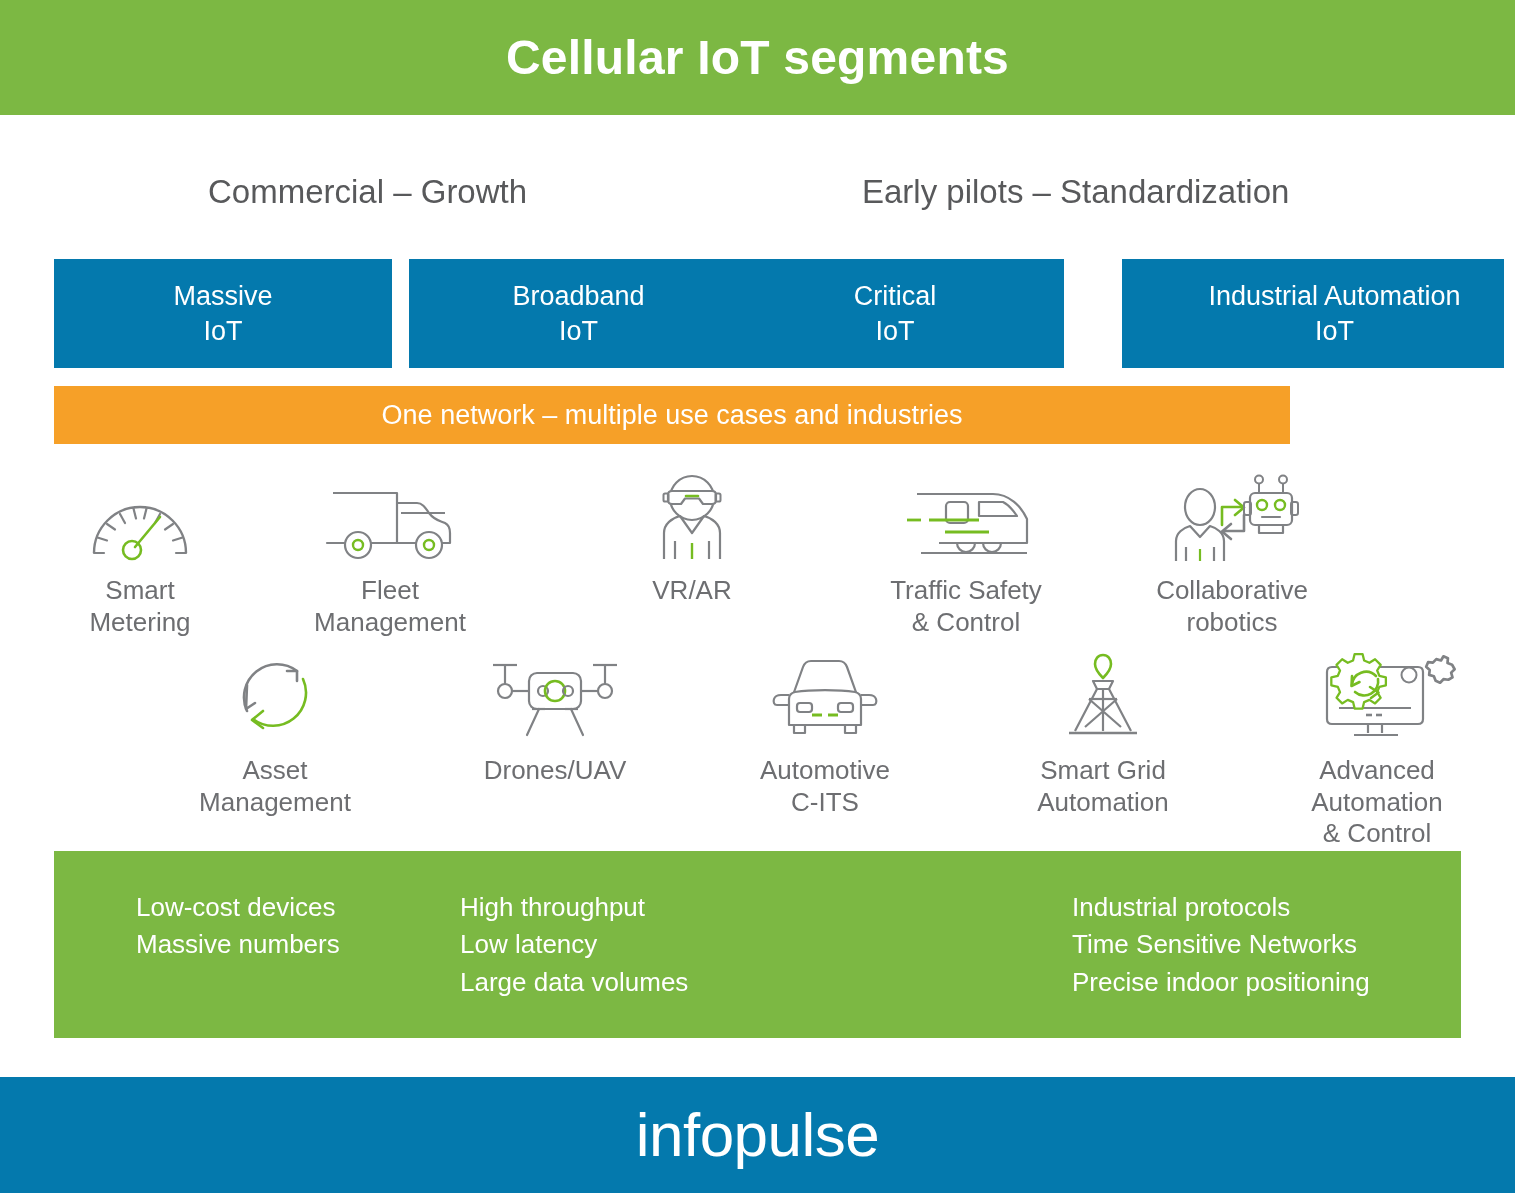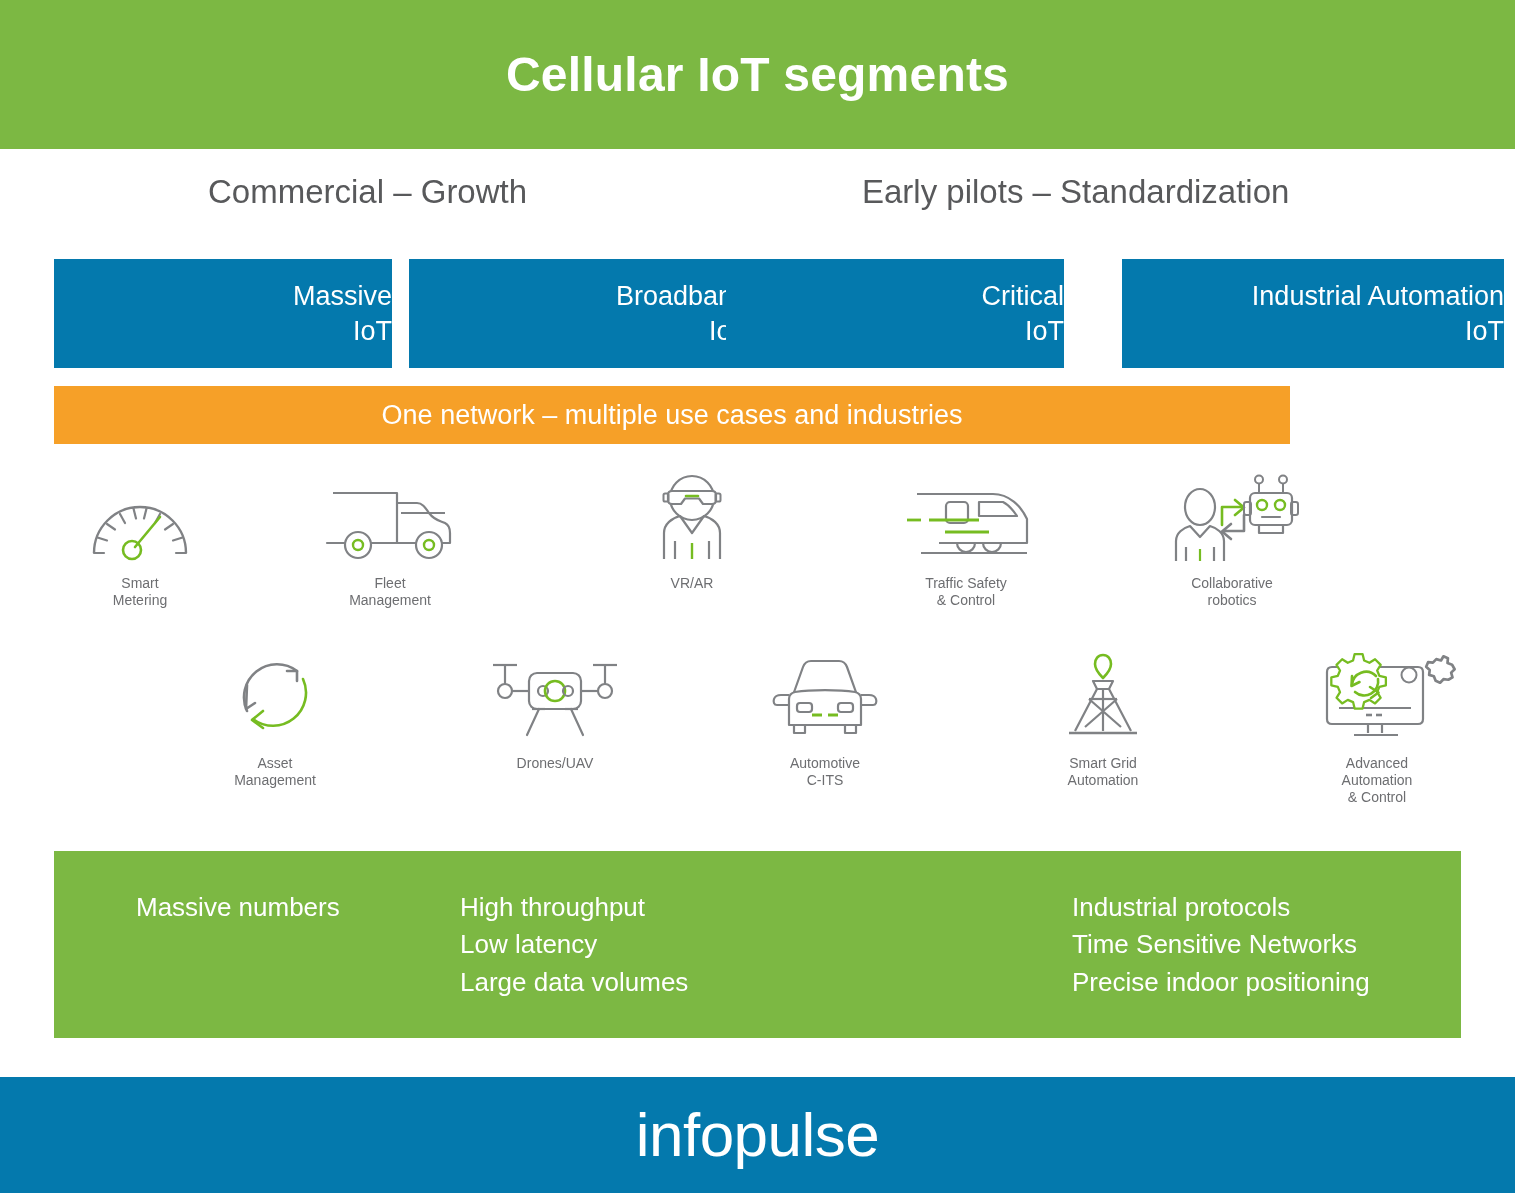--- a/index.html
+++ b/index.html
@@ -12,21 +12,21 @@
     height: 1193px;
     font-family: "Liberation Sans", sans-serif;
     overflow: hidden;
     position: relative;
   }
 
   
   .header-band {
     position: absolute;
     left: 0; top: 0;
-    width: 1515px; height: 149px;
+    width: 1515px; height: 115px;
     background: #7cb843;
     display: flex;
     align-items: center;
     justify-content: center;
   }
   .header-title {
     color: #ffffff;
     font-size: 48px;
     font-weight: bold;
     letter-spacing: 0.2px;
@@ -57,21 +57,21 @@
     width: 1515px; height: 109px;
   }
   .segment-box {
     position: absolute;
     top: 0;
     height: 109px;
     background: #0479ad;
     color: #ffffff;
     display: flex;
     flex-direction: column;
-    align-items: flex-end;
+    align-items: center;
     justify-content: center;
     text-align: center;
     font-size: 27px;
     line-height: 1.28;
   }
   .seg-0 { left: 54px;   width: 338px; }
   .seg-1 { left: 409px;  width: 339px; }
   .seg-2 { left: 726px;  width: 338px; }
   .seg-3 { left: 1122px; width: 339px; padding-left: 43px; }
 
@@ -101,21 +101,21 @@
   }
   .icon-art {
     height: 100px;
     display: flex;
     align-items: flex-end;
     justify-content: center;
   }
   .icon-label {
     margin-top: 12px;
     color: #6d6e71;
-    font-size: 14px;
+    font-size: 26px;
     line-height: 1.22;
     white-space: pre-line;
   }
 
   
   .ic-0 { left: 45px;   top: 8px; }
   .ic-1 { left: 295px;  top: 8px; }
   .ic-2 { left: 597px;  top: 8px; }
   .ic-3 { left: 871px;  top: 8px; }
   .ic-4 { left: 1137px; top: 8px; }
@@ -411,20 +411,21 @@
     </div>
     <div class="icon-label">Advanced
 Automation
 &amp; Control</div>
   </div>
 
 </div>
 
 <div class="features-panel">
   <div class="features-col fc-0">
+    <span class="feature-item">Low-cost devices</span>
     <span class="feature-item">Massive numbers</span>
   </div>
   <div class="features-col fc-1">
     <span class="feature-item">High throughput</span>
     <span class="feature-item">Low latency</span>
     <span class="feature-item">Large data volumes</span>
   </div>
   <div class="features-col fc-3">
     <span class="feature-item">Industrial protocols</span>
     <span class="feature-item">Time Sensitive Networks</span>

